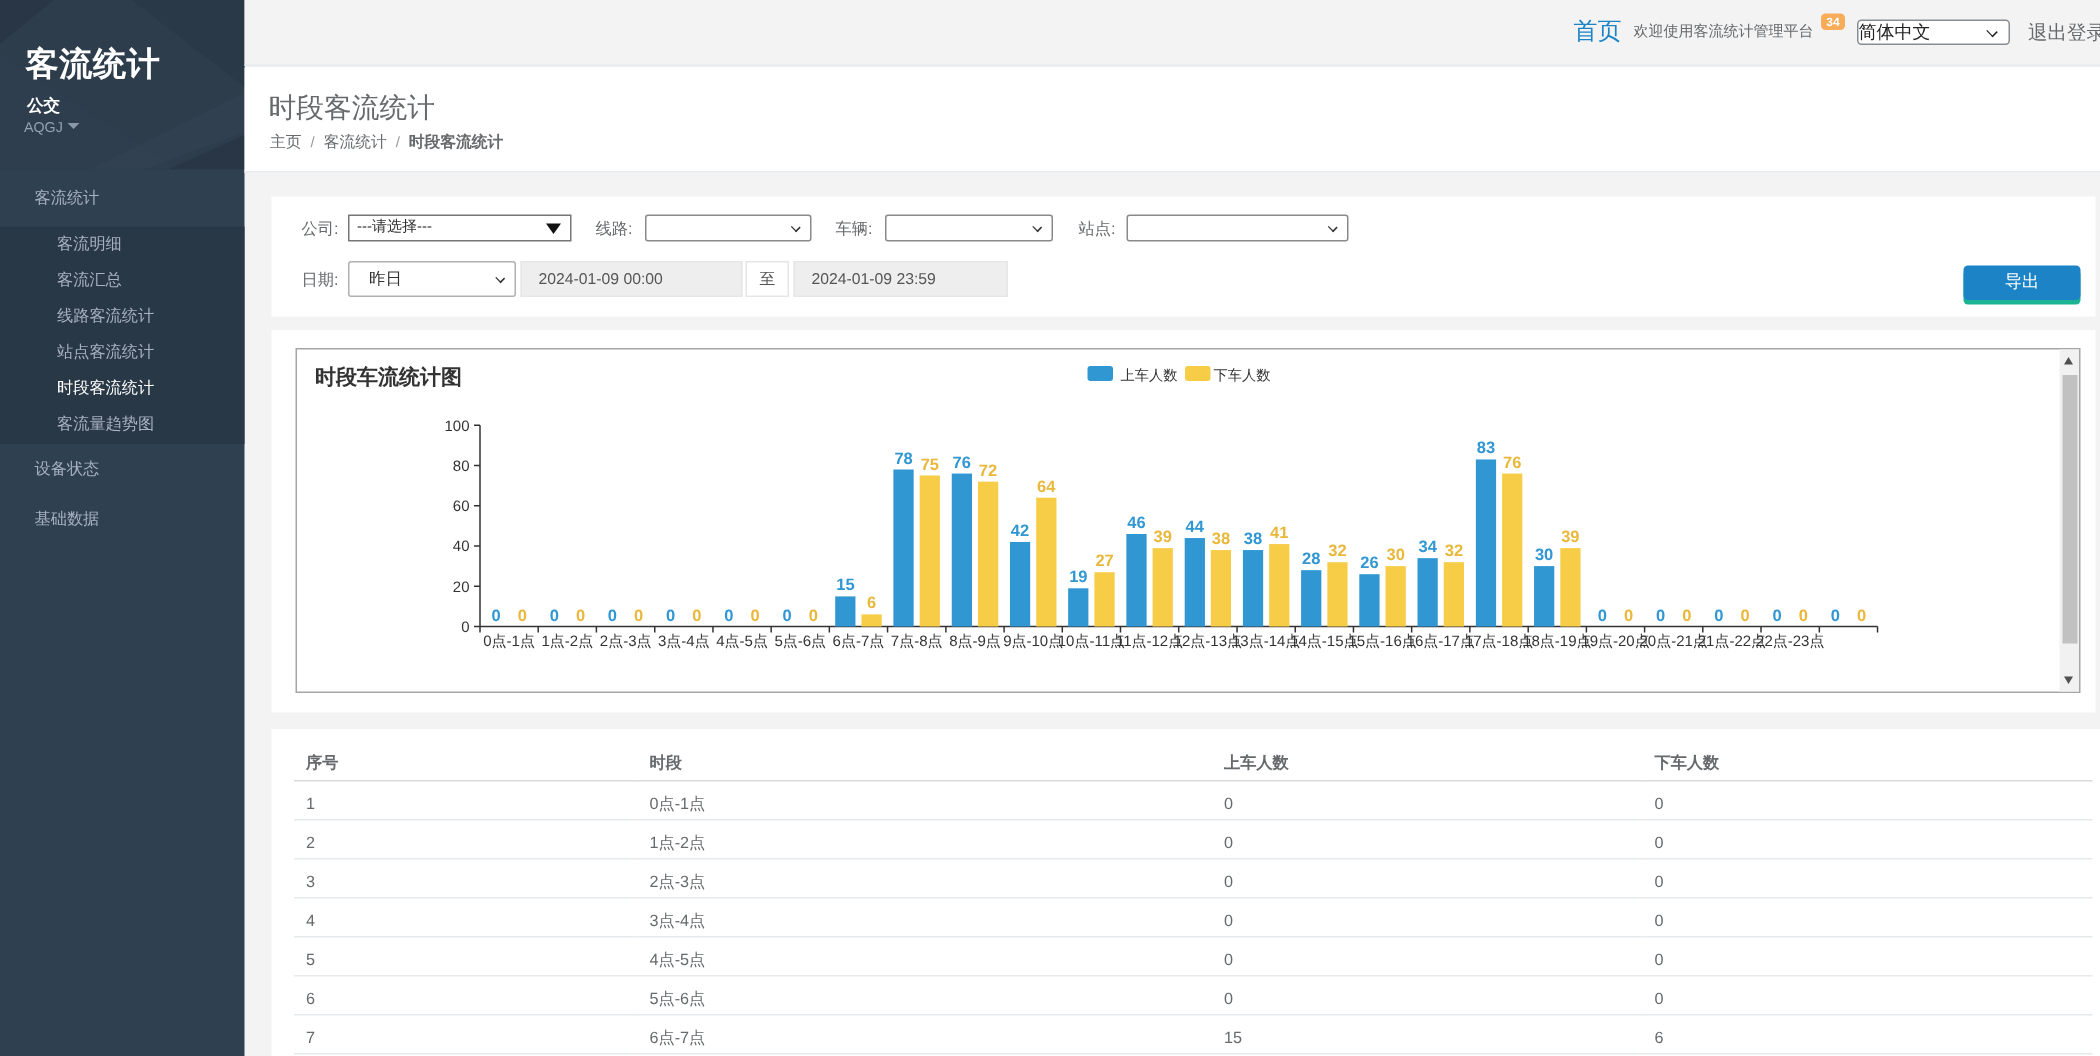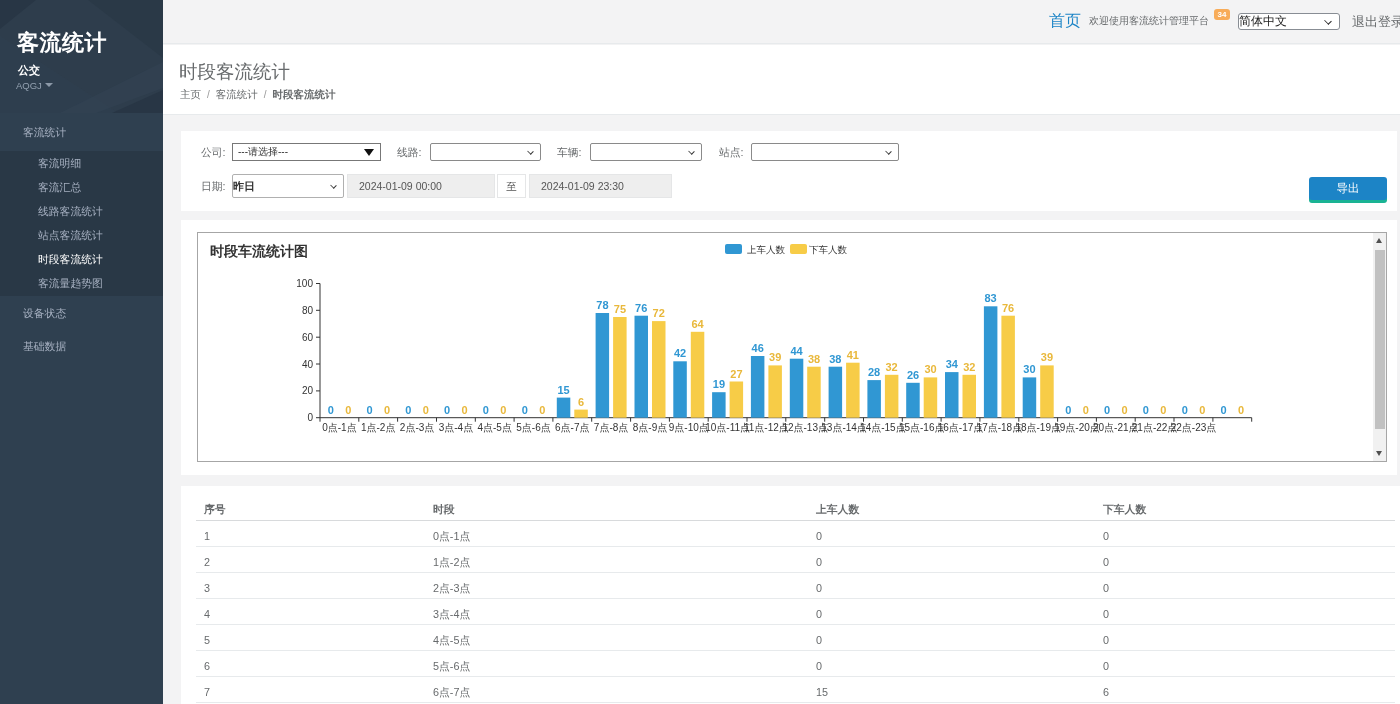--- a/index.html
+++ b/index.html
@@ -110,24 +110,24 @@
   <div class="lbl" style="left:376px; top:15px;">车辆:</div>
   <div class="sel" style="left:409px; top:12px; width:112px; height:18px;">
       <span class="chev"></span>
     </div>
   <div class="lbl" style="left:538px; top:15px;">站点:</div>
   <div class="sel" style="left:570px; top:12px; width:148px; height:18px;">
       <span class="chev"></span>
     </div>
 
   <div class="lbl" style="left:20px; top:49px;">日期:</div>
-  <div class="sel" style="left:51px; top:43px; width:112px; height:24px; line-height:22px; padding-left:0; border-color:#b0b0b0; font-size:11px;font-weight:bold;">昨日<span class="chev" style="top:8px;"></span></div>
+  <div class="sel" style="left:51px; top:43px; width:112px; height:24px; line-height:22px; padding-left:13px; border-color:#b0b0b0; font-size:11px;">昨日<span class="chev" style="top:8px;"></span></div>
   <div class="inp" style="left:166px; top:43px; width:148px; height:24px; line-height:22px; padding-left:11px;">2024-01-09 00:00</div>
   <div class="inp" style="left:316px; top:43px; width:29px; height:24px; line-height:22px; text-align:center; padding-left:0; background:#fff;">至</div>
-  <div class="inp" style="left:348px; top:43px; width:143px; height:24px; line-height:22px; padding-left:11px;">2024-01-09 23:30</div>
+  <div class="inp" style="left:348px; top:43px; width:143px; height:24px; line-height:22px; padding-left:11px;">2024-01-09 23:59</div>
 
   <div class="btn" style="top:13px; background:#1ab394;margin-top:36px;">查询</div>
   <div class="btn" style="top:46px; background:#1c84c6;">导出</div>
 </div>
 
 <div id="chartcard">
   <div id="chartbox">
     <svg width="1176" height="228" style="position:absolute;left:0;top:0;" font-family="&quot;Liberation Sans&quot;,sans-serif">
 <text x="12" y="23" font-size="14" font-weight="bold" fill="#333">时段车流统计图</text>
 <rect x="527" y="11" width="17" height="10" rx="2" fill="#3097d3"></rect>

